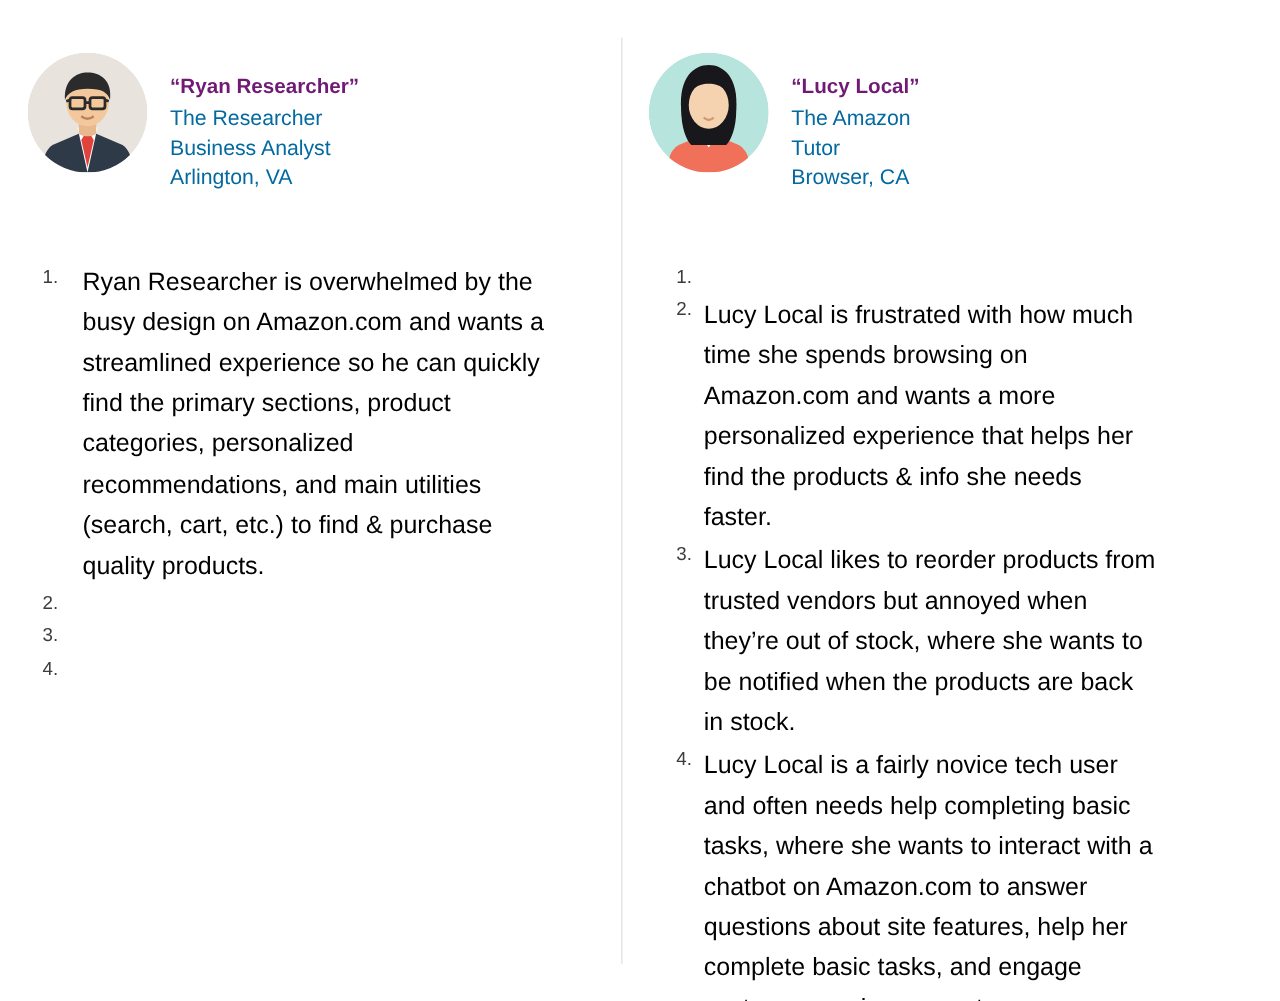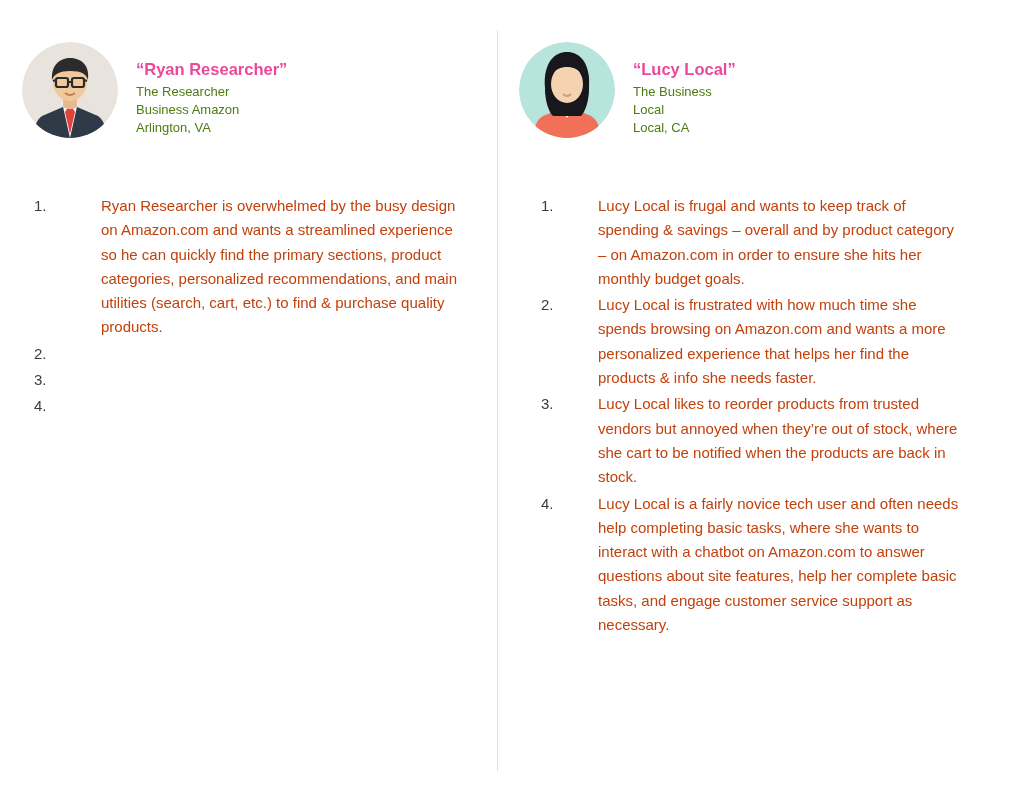--- a/index.html
+++ b/index.html
@@ -52,26 +52,26 @@
     position: relative;
   }
   .avatar svg { display: block; }
   .meta {
     padding-top: 16px;
     line-height: 1.39;
   }
   .meta .name {
     font-weight: bold;
     font-size: 16.5px;
-    color: #ec4899;
+    color: #701a75;
     margin-bottom: 2px;
   }
   .meta .line {
-    font-size: 13px;
-    color: #4d7c0f;
+    font-size: 17px;
+    color: #0369a1;
   }
   .points {
     margin-top: 56px;
     padding-left: 0;
   }
   .point {
     display: flex;
     align-items: flex-start;
     margin-bottom: 2px;
   }
@@ -82,25 +82,24 @@
     padding-left: 12px;
     box-sizing: border-box;
     font-size: 15px;
     color: #3c3c3c;
     line-height: 1.62;
   }
   .right .point .num {
     padding-left: 22px;
   }
   .point .text {
-    font-size: 15px;
+    font-size: 20px;
     line-height: 1.62;
-    color: #c2410c;
+    color: #000000;
     max-width: 370px;
-    margin-left: 35px;
   }
   .right .point .text {
     max-width: 362px;
   }
 </style>
 </head>
 <body>
 
 <div class="page">
 
@@ -131,21 +130,21 @@
             <line x1="31" y1="39" x2="34" y2="38"></line>
             <line x1="62" y1="38" x2="65" y2="39"></line>
           </g>
 
           <path d="M43 51 Q48 55 53 51" stroke="#b9835b" stroke-width="1.8" fill="none"></path>
         </svg>
       </div>
       <div class="meta">
         <div class="name">“Ryan Researcher”</div>
         <div class="line">The Researcher</div>
-        <div class="line">Business Amazon</div>
+        <div class="line">Business Analyst</div>
         <div class="line">Arlington, VA</div>
       </div>
     </div>
 
     <div class="points">
       <div class="point">
         <div class="num">1.</div>
         <div class="text">Ryan Researcher is overwhelmed by the busy design on Amazon.com and wants a streamlined experience so he can quickly find the primary sections, product categories, personalized recommendations, and main utilities (search, cart, etc.) to find &amp; purchase quality products.</div>
       </div>
       <div class="point">
@@ -179,38 +178,37 @@
           <path d="M32 34 C33 20 40 15 48 15 C56 15 63 20 64 34 C60 27 54 25 48 25 C42 25 36 27 32 34 Z" fill="#17171c"></path>
 
           <path d="M30 30 C28 46 30 58 32 66 C26 58 25 44 27 32 Z" fill="#17171c"></path>
           <path d="M66 30 C68 46 66 58 64 66 C70 58 71 44 69 32 Z" fill="#17171c"></path>
 
           <path d="M44 52 Q48 56 52 52" stroke="#d09a74" stroke-width="1.8" fill="none"></path>
         </svg>
       </div>
       <div class="meta">
         <div class="name">“Lucy Local”</div>
-        <div class="line">The Business</div>
-        <div class="line">Local</div>
-        <div class="line">Local, CA</div>
+        <div class="line">The Amazon</div>
+        <div class="line">Tutor</div>
+        <div class="line">Browser, CA</div>
       </div>
     </div>
 
     <div class="points">
       <div class="point">
         <div class="num">1.</div>
-        <div class="text">Lucy Local is frugal and wants to keep track of spending &amp; savings – overall and by product category – on Amazon.com in order to ensure she hits her monthly budget goals.</div>
       </div>
       <div class="point">
         <div class="num">2.</div>
         <div class="text">Lucy Local is frustrated with how much time she spends browsing on Amazon.com and wants a more personalized experience that helps her find the products &amp; info she needs faster.</div>
       </div>
       <div class="point">
         <div class="num">3.</div>
-        <div class="text">Lucy Local likes to reorder products from trusted vendors but annoyed when they’re out of stock, where she cart to be notified when the products are back in stock.</div>
+        <div class="text">Lucy Local likes to reorder products from trusted vendors but annoyed when they’re out of stock, where she wants to be notified when the products are back in stock.</div>
       </div>
       <div class="point">
         <div class="num">4.</div>
         <div class="text">Lucy Local is a fairly novice tech user and often needs help completing basic tasks, where she wants to interact with a chatbot on Amazon.com to answer questions about site features, help her complete basic tasks, and engage customer service support as necessary.</div>
       </div>
     </div>
   </div>
 
 </div>
 

